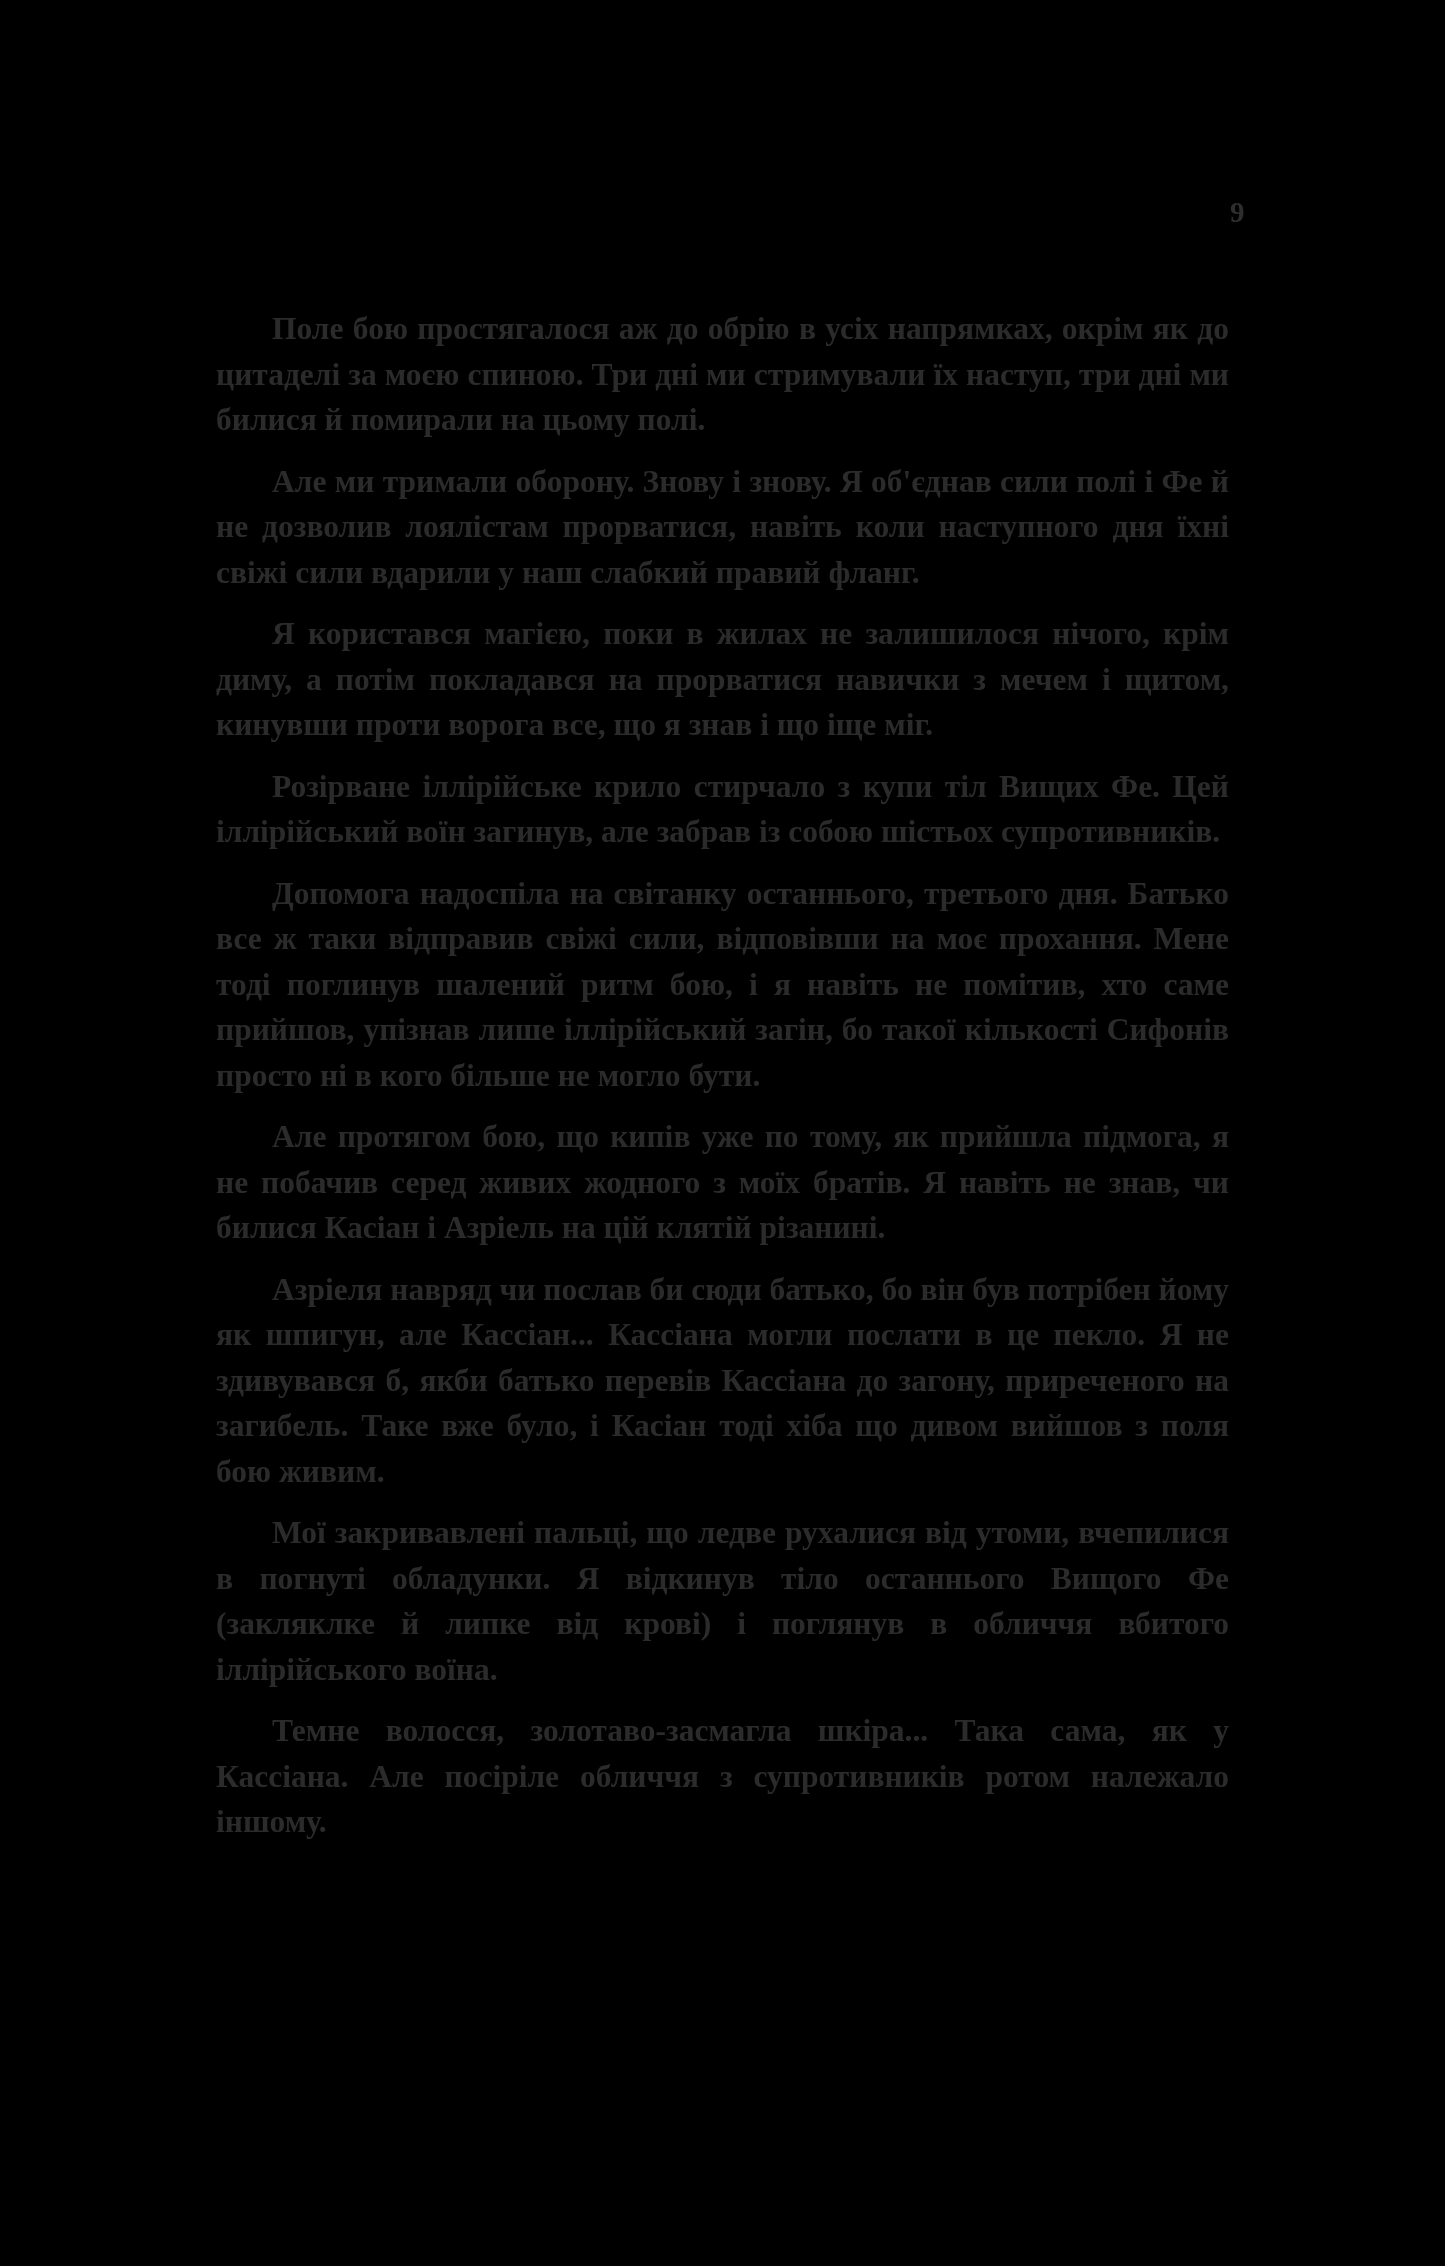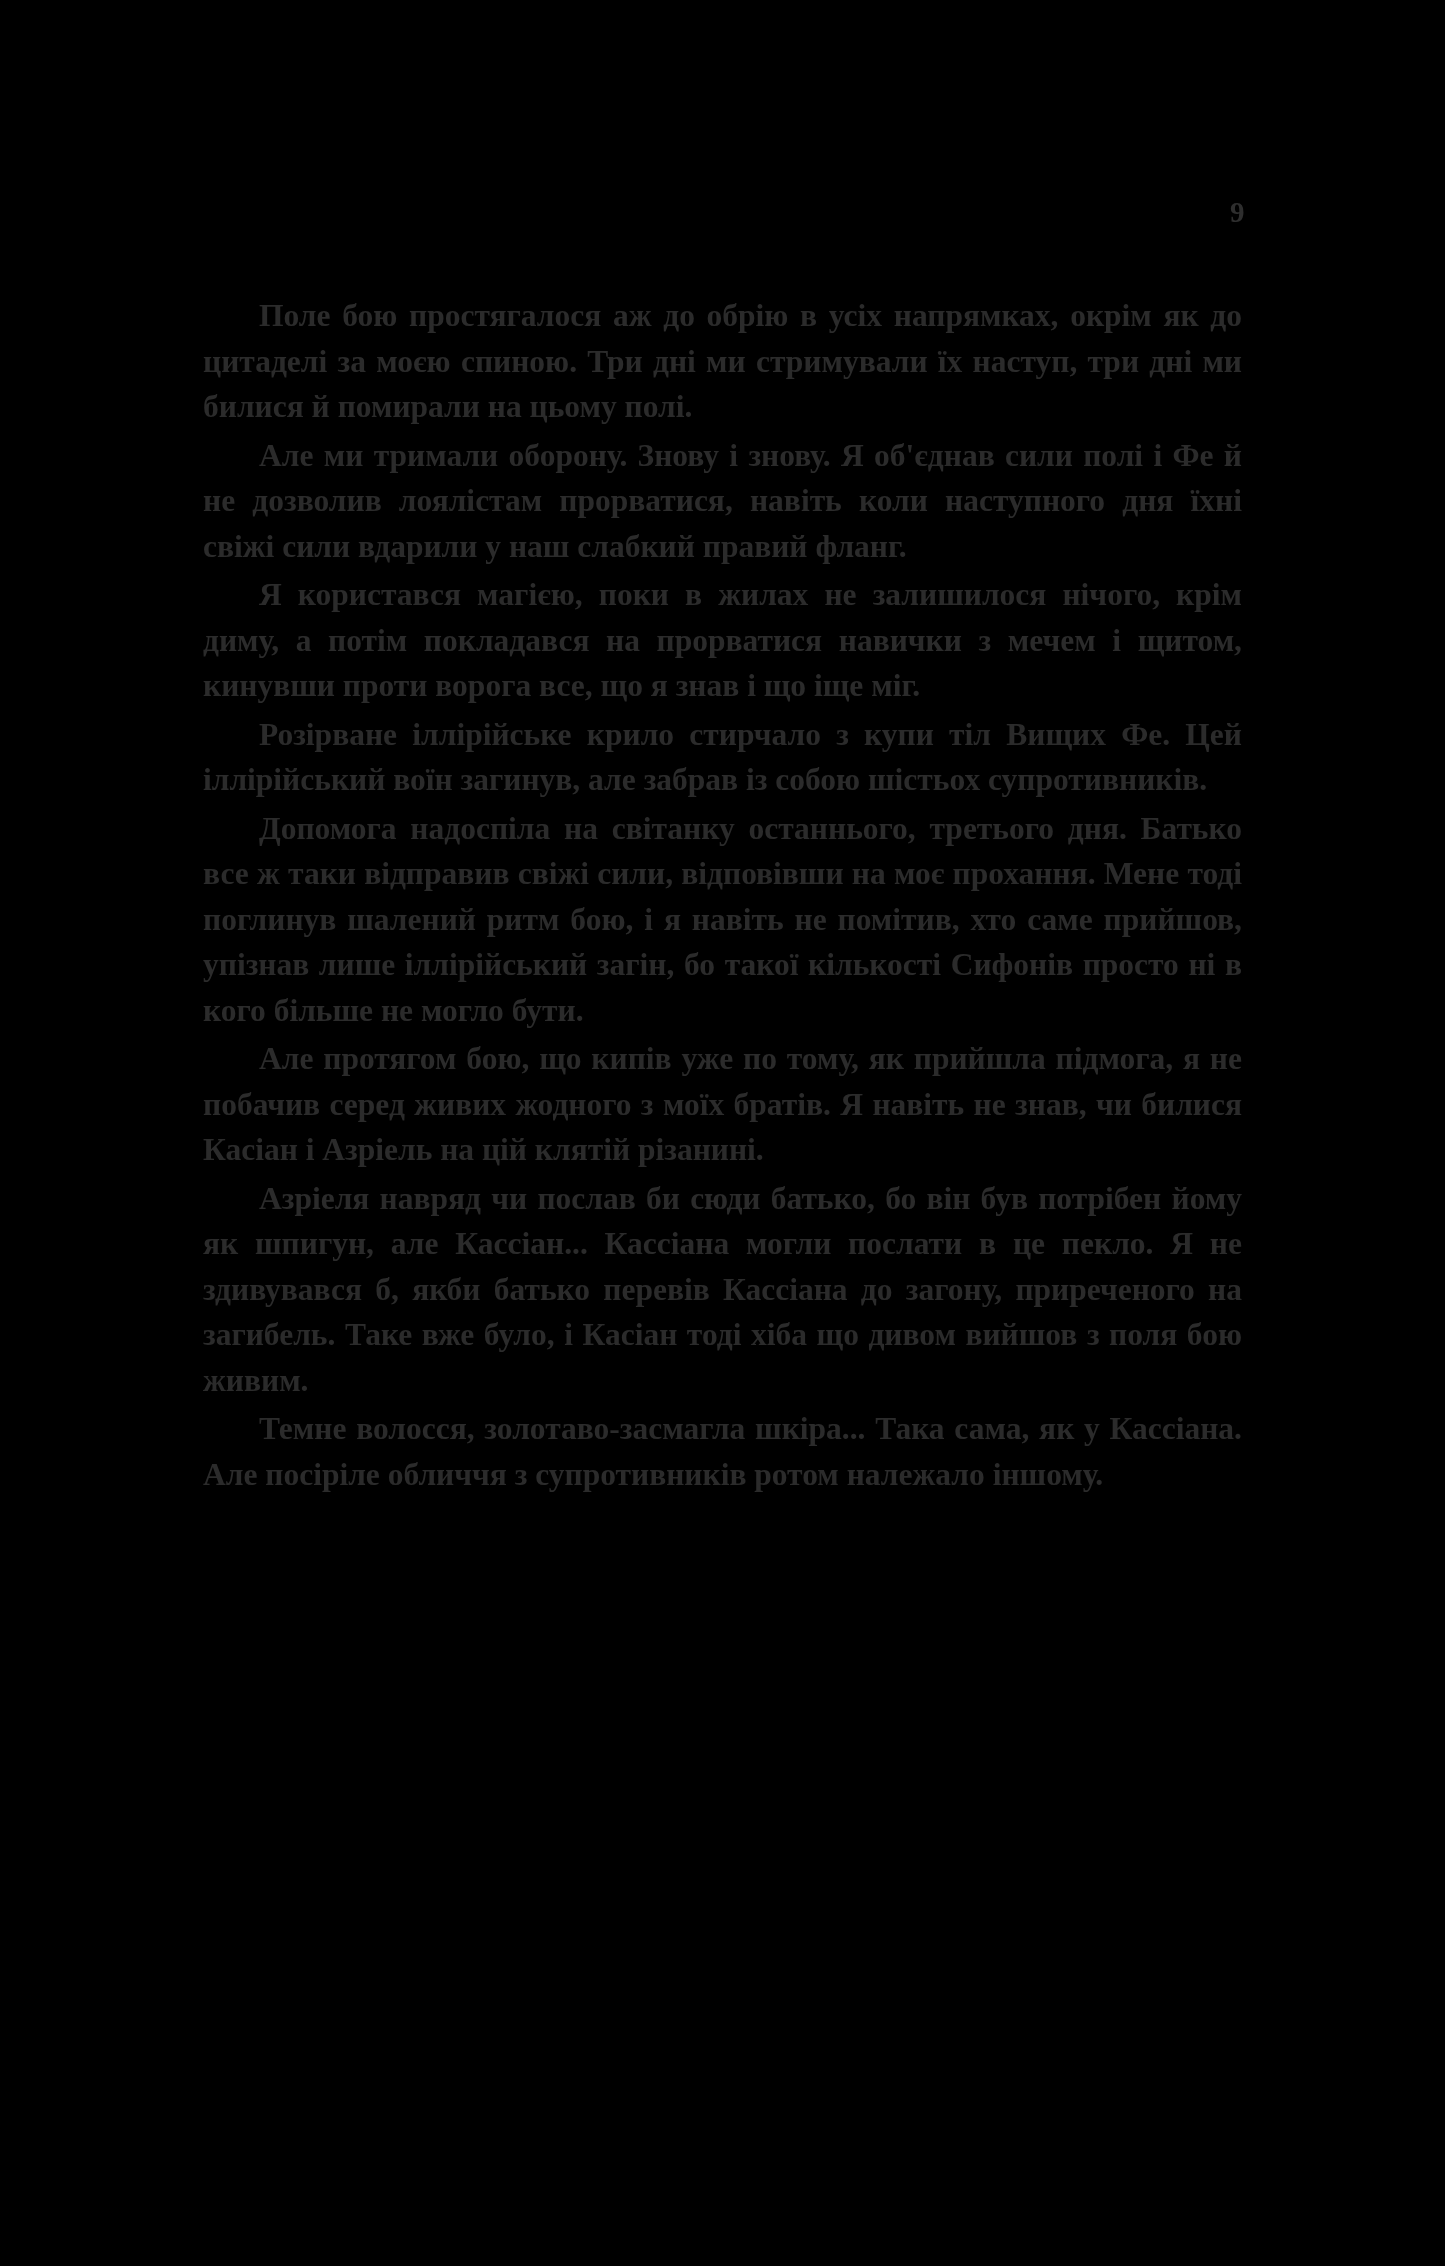--- a/index.html
+++ b/index.html
@@ -32,36 +32,37 @@
     font-family: "Liberation Serif", serif;
     font-size: 31.5px;
     line-height: 45.5px;
     color: #2b2b2b;
     text-align: justify;
     text-justify: inter-word;
     font-weight: bold;
     -webkit-font-smoothing: none;
   }
   .body-text p {
-    margin: 3px;
+    margin: 16px;
     text-indent: 56px;
     hyphens: manual;
   }
 </style>
 </head>
 <body>
 
 <div class="page">
 
   <div class="page-number">9</div>
 
   <div class="body-text">
     <p>Поле бою простягалося аж до обрію в усіх напрямках, окрім як до цитаделі за моєю спиною. Три дні ми стримували їх наступ, три дні ми билися й помирали на цьому полі.</p>
     <p>Але ми тримали оборону. Знову і знову. Я об'єднав сили полі і Фе й не дозволив лоялістам прорватися, навіть коли наступного дня їхні свіжі сили вдарили у наш слабкий правий фланг.</p>
     <p>Я користався магією, поки в жилах не залишилося нічого, крім диму, а потім покладався на прорватися навички з мечем і щитом, кинувши проти ворога все, що я знав і що іще міг.</p>
     <p>Розірване іллірійське крило стирчало з купи тіл Вищих Фе. Цей іллірійський воїн загинув, але забрав із собою шістьох супротивників.</p>
     <p>Допомога надоспіла на світанку останнього, третього дня. Батько все ж таки відправив свіжі сили, відповівши на моє прохання. Мене тоді поглинув шалений ритм бою, і я навіть не помітив, хто саме прийшов, упізнав лише іллірійський загін, бо такої кількості Сифонів просто ні в кого більше не могло бути.</p>
     <p>Але протягом бою, що кипів уже по тому, як прийшла підмога, я не побачив серед живих жодного з моїх братів. Я навіть не знав, чи билися Касіан і Азріель на цій клятій різанині.</p>
     <p>Азріеля навряд чи послав би сюди батько, бо він був потрібен йому як шпигун, але Кассіан... Кассіана могли послати в це пекло. Я не здивувався б, якби батько перевів Кассіана до загону, приреченого на загибель. Таке вже було, і Касіан тоді хіба що дивом вийшов з поля бою живим.</p>
+    <p>Мої закривавлені пальці, що ледве рухалися від утоми, вчепилися в погнуті обладунки. Я відкинув тіло останнього Вищого Фе (закляклке й липке від крові) і поглянув в обличчя вбитого іллірійського воїна.</p>
     <p>Темне волосся, золотаво-засмагла шкіра... Така сама, як у Кассіана. Але посіріле обличчя з супротивників ротом належало іншому.</p>
   </div>
 
 </div>
 
 </body></html>

